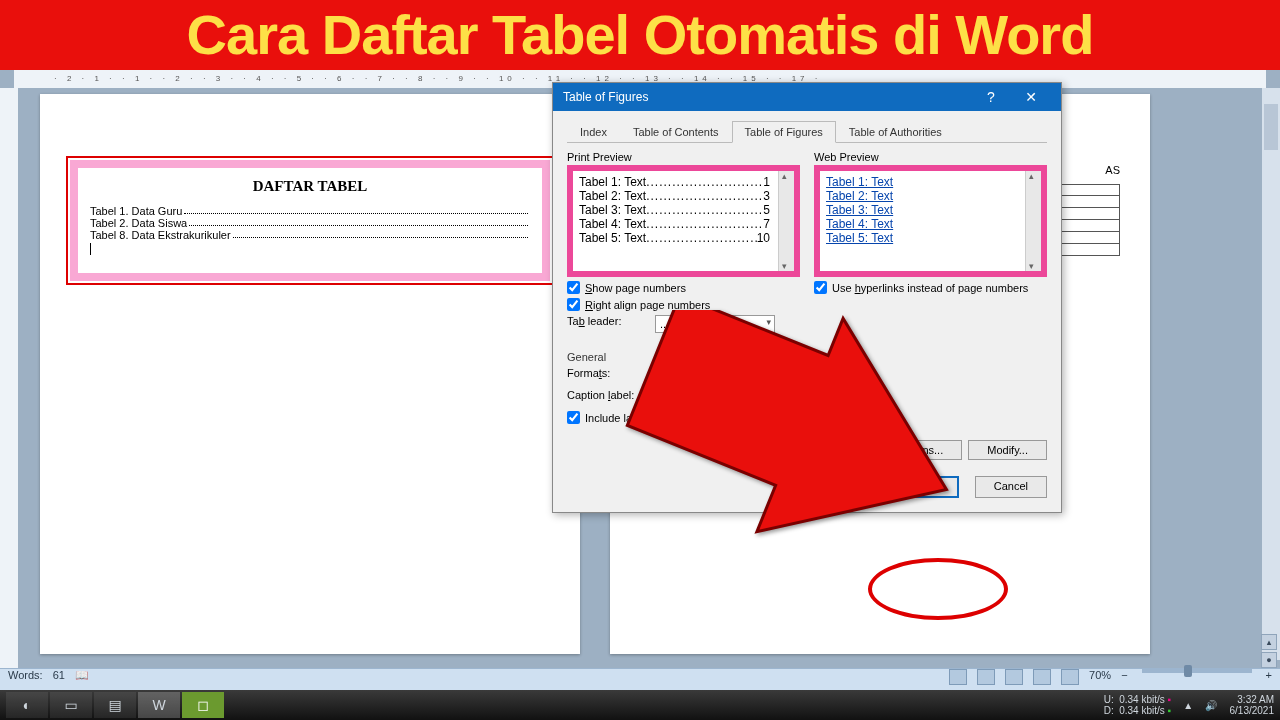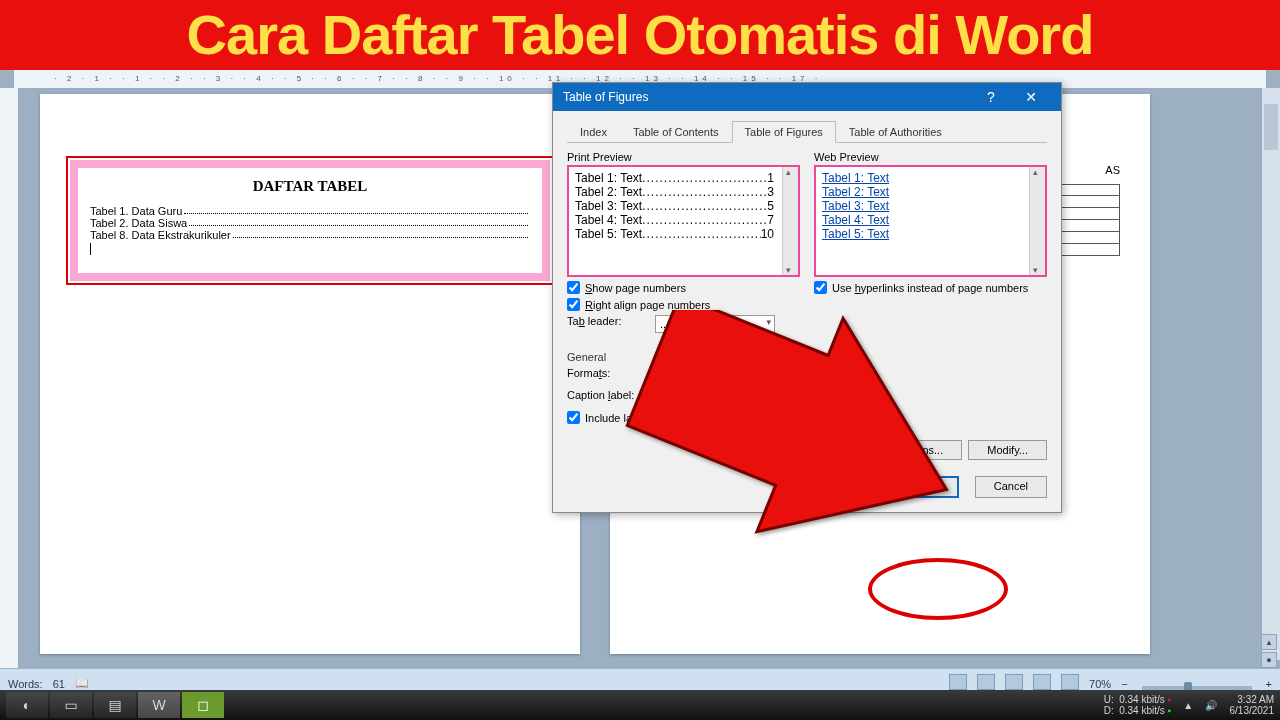--- a/index.html
+++ b/index.html
@@ -33,21 +33,21 @@
 .dlg-title{background:#0f6bbf;color:#fff;padding:6px 10px;display:flex;align-items:center}
 .dlg-title span{flex:1}
 .dlg-title .hbtn,.dlg-title .xbtn{width:40px;text-align:center;color:#fff;font-size:14px;cursor:pointer}
 .dlg-body{padding:10px 14px 6px}
 .tabs{display:flex;border-bottom:1px solid #bbb;margin-bottom:8px}
 .tab{padding:4px 12px;border:1px solid transparent;border-bottom:none;color:#333;cursor:pointer;font-size:11px}
 .tab.active{background:#f0f0f0;border-color:#bbb;border-bottom:1px solid #f0f0f0;margin-bottom:-1px}
 .cols{display:flex;gap:14px}
 .col{flex:1}
 .lblh{font-size:11px;margin-bottom:2px}
-.preview{background:#fff;border:2px solid #ec4899;height:112px;padding:4px 6px;font-size:12px;overflow:hidden;position:relative}
+.preview{background:#fff;border:6px solid #ec4899;height:112px;padding:4px 6px;font-size:12px;overflow:hidden;position:relative}
 .preview .sb{position:absolute;right:0;top:0;bottom:0;width:16px;background:#e8e8e8;border-left:1px solid #ccc}
 .preview .sb::before{content:"▴";position:absolute;top:0;left:3px;font-size:9px;color:#666}
 .preview .sb::after{content:"▾";position:absolute;bottom:0;left:3px;font-size:9px;color:#666}
 .prow{display:flex}
 .prow .pl{flex:0 0 auto}
 .prow .pd{flex:1;overflow:hidden;letter-spacing:1px}
 .prow .pn{flex:0 0 auto;padding-right:18px}
 .weblink{color:#0645ad;text-decoration:underline;cursor:pointer;display:block}
 .chk{display:flex;align-items:center;gap:5px;margin:4px 0;font-size:11px}
 .chk input{width:13px;height:13px}
@@ -67,21 +67,21 @@
 .arrow svg{width:100%;height:100%;filter:drop-shadow(2px 2px 2px rgba(0,0,0,.4))}
 .circle-ok{position:absolute;top:558px;left:868px;width:140px;height:62px;border:4px solid #d00;border-radius:50%;pointer-events:none;z-index:29}
 
 
 .vscroll{position:absolute;right:0;top:88px;bottom:60px;width:18px;background:#d7e1ec}
 .vscroll .thumb{background:#b8c6d6;height:46px;margin:16px 2px 0}
 .view-icons{position:absolute;right:1px;bottom:34px;width:18px;display:flex;flex-direction:column;gap:2px}
 .view-icons div{width:16px;height:16px;background:#c4d1e0;border:1px solid #8fa4ba;font-size:9px;text-align:center;line-height:14px;color:#3a4a5c}
 
 
-.status{position:absolute;left:0;right:0;bottom:30px;height:22px;background:#cfe0f1;border-top:1px solid #9cb5cf;display:flex;align-items:flex-end;font-size:11px;color:#2a3a4a;padding:0 8px;gap:10px}
+.status{position:absolute;left:0;right:0;bottom:30px;height:22px;background:#cfe0f1;border-top:1px solid #9cb5cf;display:flex;align-items:flex-start;font-size:11px;color:#2a3a4a;padding:0 8px;gap:10px}
 .status .spacer{flex:1}
 .status .viewbtn{width:18px;height:16px;background:#b3c9df;border:1px solid #7e9bb8}
 .status .zoom-track{width:110px;height:4px;background:#9cb5cf;margin:0 4px;position:relative}
 .status .zoom-track::before{content:"";position:absolute;left:42px;top:-4px;width:8px;height:12px;background:#6f8aa6;border-radius:2px}
 
 
 .taskbar{position:absolute;left:0;right:0;bottom:0;height:30px;background:linear-gradient(#3a3a3a,#111);display:flex;align-items:center;padding:0 6px;gap:2px}
 .tbtn{width:42px;height:26px;background:rgba(255,255,255,.08);display:flex;align-items:center;justify-content:center;color:#cfd6dd;font-size:14px}
 .tbtn.active{background:rgba(255,255,255,.22)}
 .tray{margin-left:auto;display:flex;align-items:center;gap:12px;color:#cfd6dd;font-size:10px}

